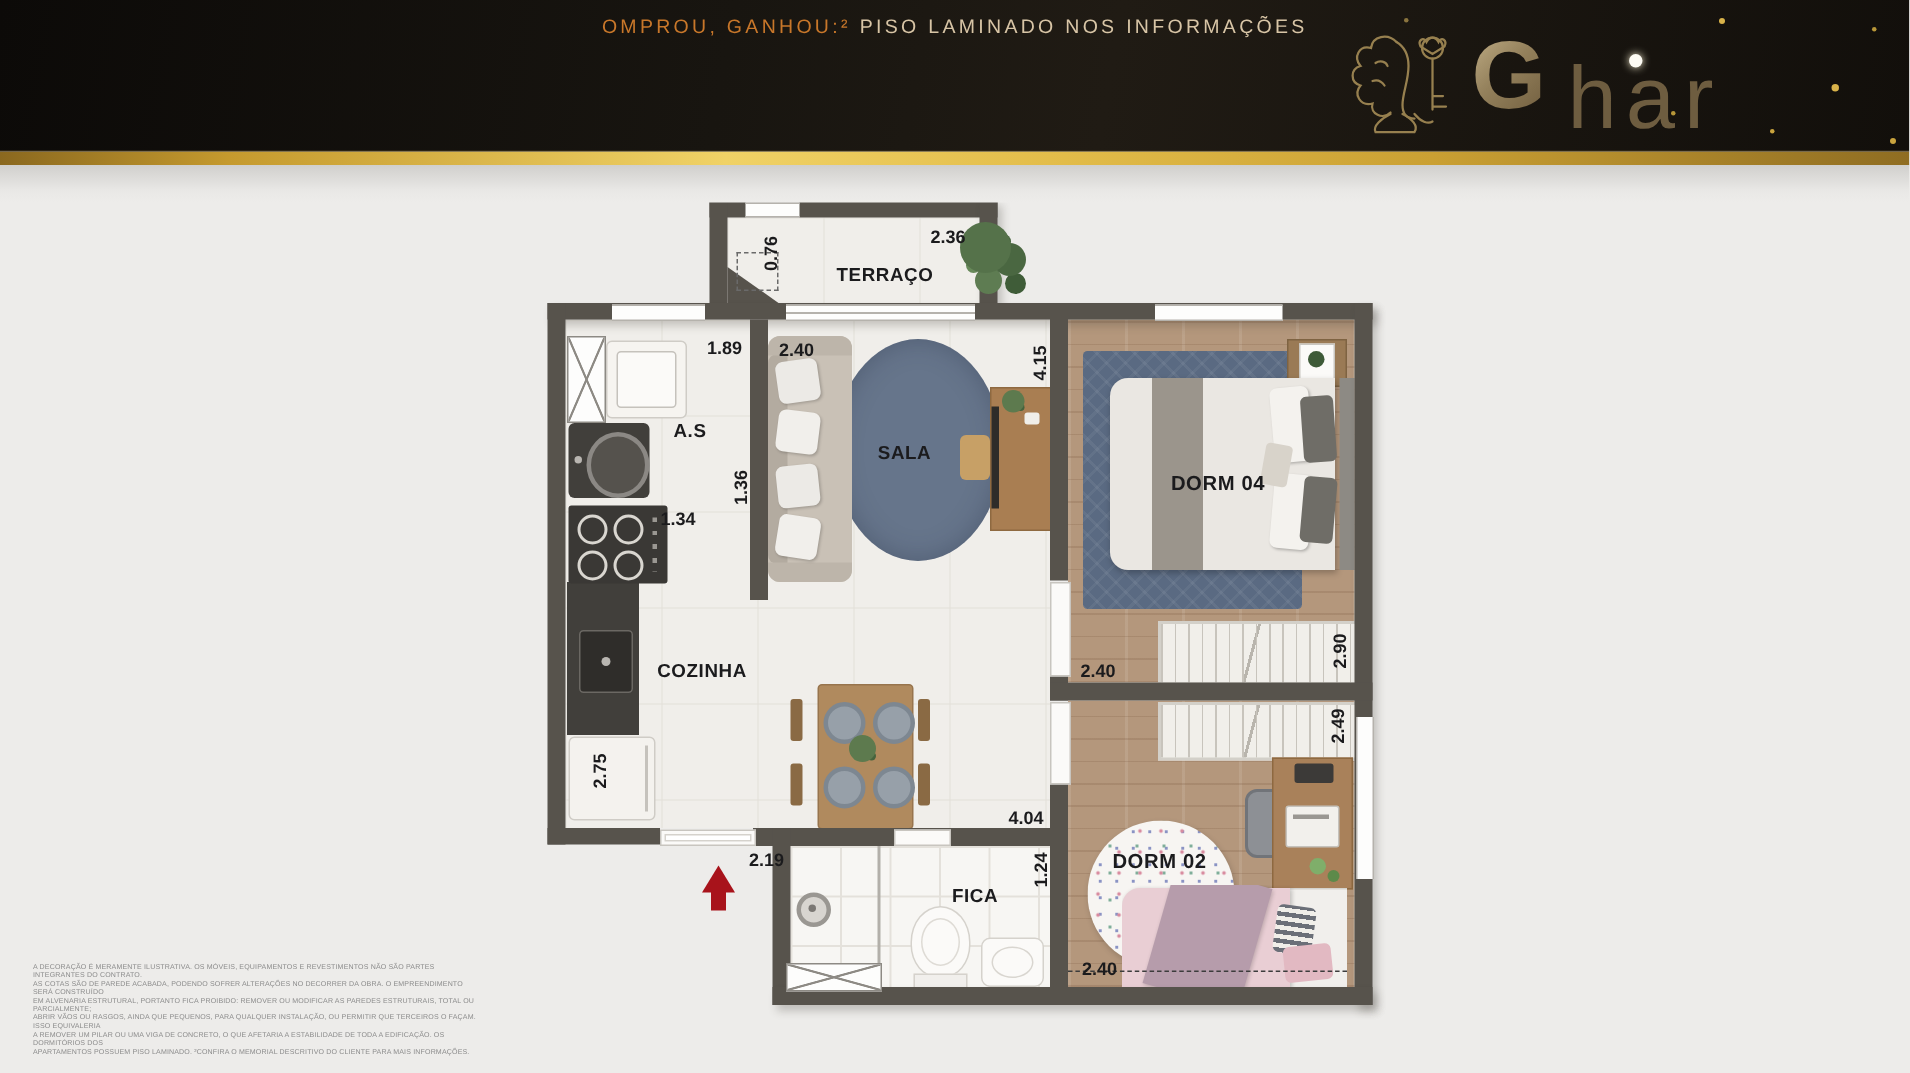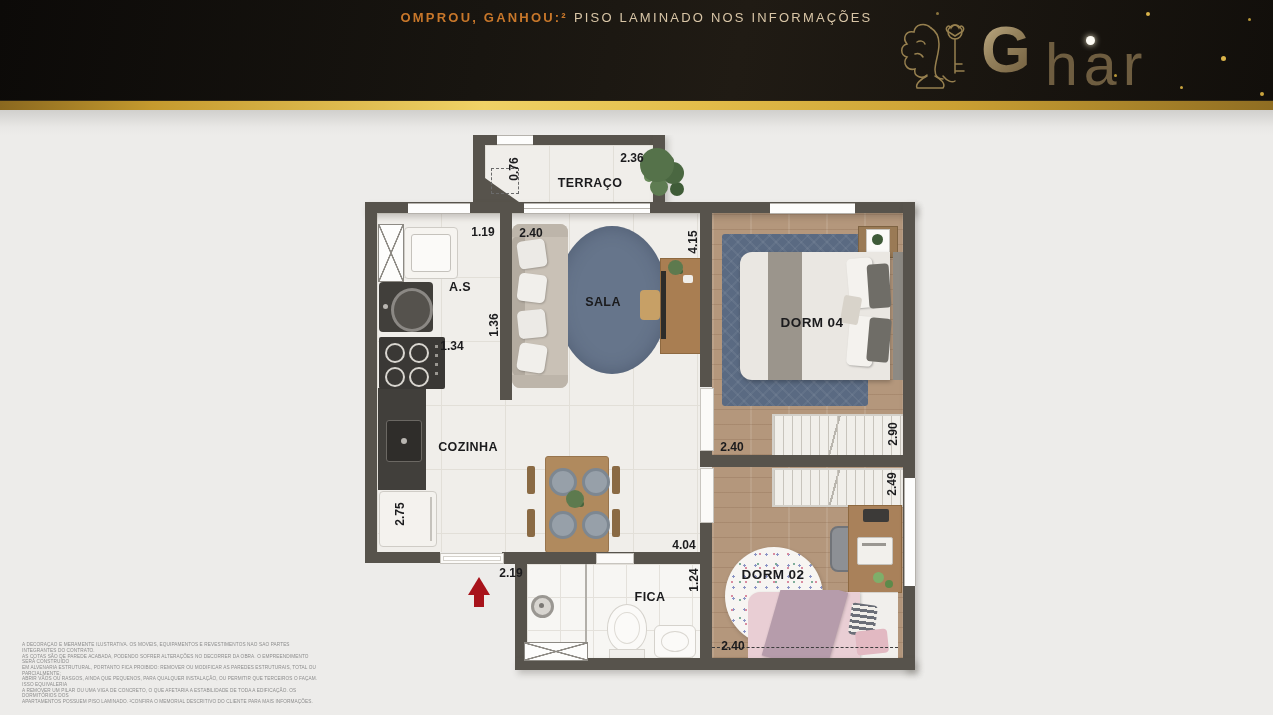--- a/index.html
+++ b/index.html
@@ -7,21 +7,21 @@
         font-family:"Liberation Sans",sans-serif;}
   .abs{position:absolute;}
 
   
   .header{position:absolute;left:0;top:0;width:1273px;height:100px;
     background:linear-gradient(100deg,#0c0a08 0%,#181510 38%,#201b14 58%,#120f0b 100%);z-index:20;}
   .title-wrap{position:absolute;left:0;top:0;width:1273px;text-align:center;}
   .title{margin-top:24px;color:#f7f4ee;font-size:27px;font-weight:bold;letter-spacing:4px;}
   .title .sep{color:#f7f4ee;padding:0 14px;font-weight:400;}
   .subtitle{margin-top:10px;font-size:13px;letter-spacing:2.2px;}
-  .subtitle .hl{color:#c8772a;font-weight:bold;}
+  .subtitle .hl{color:#c8772a;font-weight:normal;}
   .subtitle .rest{color:#d8c5a6;font-weight:400;padding-left:6px;}
   .brand{position:absolute;left:893px;top:14px;width:300px;height:80px;}
   .brand-g{position:absolute;left:88px;top:4px;font-size:64px;font-weight:bold;
     background:linear-gradient(135deg,#c5b28a 0%,#998softly 40%,#6d5a3b 100%);
     background:linear-gradient(135deg,#c5b28a 0%,#94815c 45%,#6d5a3b 100%);
     -webkit-background-clip:text;background-clip:text;color:transparent;line-height:1;}
   .brand-rest{position:absolute;left:132px;top:22px;font-size:59px;font-weight:300;
     color:#6e5d40;letter-spacing:6px;line-height:1;margin-left:20px;}
   .spark{position:absolute;border-radius:50%;z-index:21;}
   .gold-bar{position:absolute;left:0;top:100px;width:1273px;height:9px;z-index:20;
@@ -272,21 +272,21 @@
     <div class="lbl" style="left:590px;top:183px;">TERRAÇO</div>
     <div class="lbl" style="left:460px;top:287px;">A.S</div>
     <div class="lbl" style="left:603px;top:302px;">SALA</div>
     <div class="lbl" style="left:468px;top:447px;">COZINHA</div>
     <div class="lbl" style="left:650px;top:597px;">FICA</div>
     <div class="lbl" style="left:812px;top:322px;font-size:13.5px;">DORM 04</div>
     <div class="lbl" style="left:773px;top:574px;font-size:13.5px;">DORM 02</div>
 
     <div class="dim v" style="left:514px;top:169px;">0.76</div>
     <div class="dim" style="left:632px;top:158px;">2.36</div>
-    <div class="dim" style="left:483px;top:232px;">1.19</div>
+    <div class="dim" style="left:483px;top:232px;">1.89</div>
     <div class="dim" style="left:531px;top:233px;">2.40</div>
     <div class="dim v" style="left:693px;top:242px;">4.15</div>
     <div class="dim v" style="left:494px;top:325px;">1.36</div>
     <div class="dim" style="left:452px;top:346px;">1.34</div>
     <div class="dim v" style="left:400px;top:514px;">2.75</div>
     <div class="dim" style="left:511px;top:573px;">2.19</div>
     <div class="dim" style="left:684px;top:545px;">4.04</div>
     <div class="dim v" style="left:694px;top:580px;">1.24</div>
     <div class="dim" style="left:732px;top:447px;">2.40</div>
     <div class="dim v" style="left:893px;top:434px;">2.90</div>

